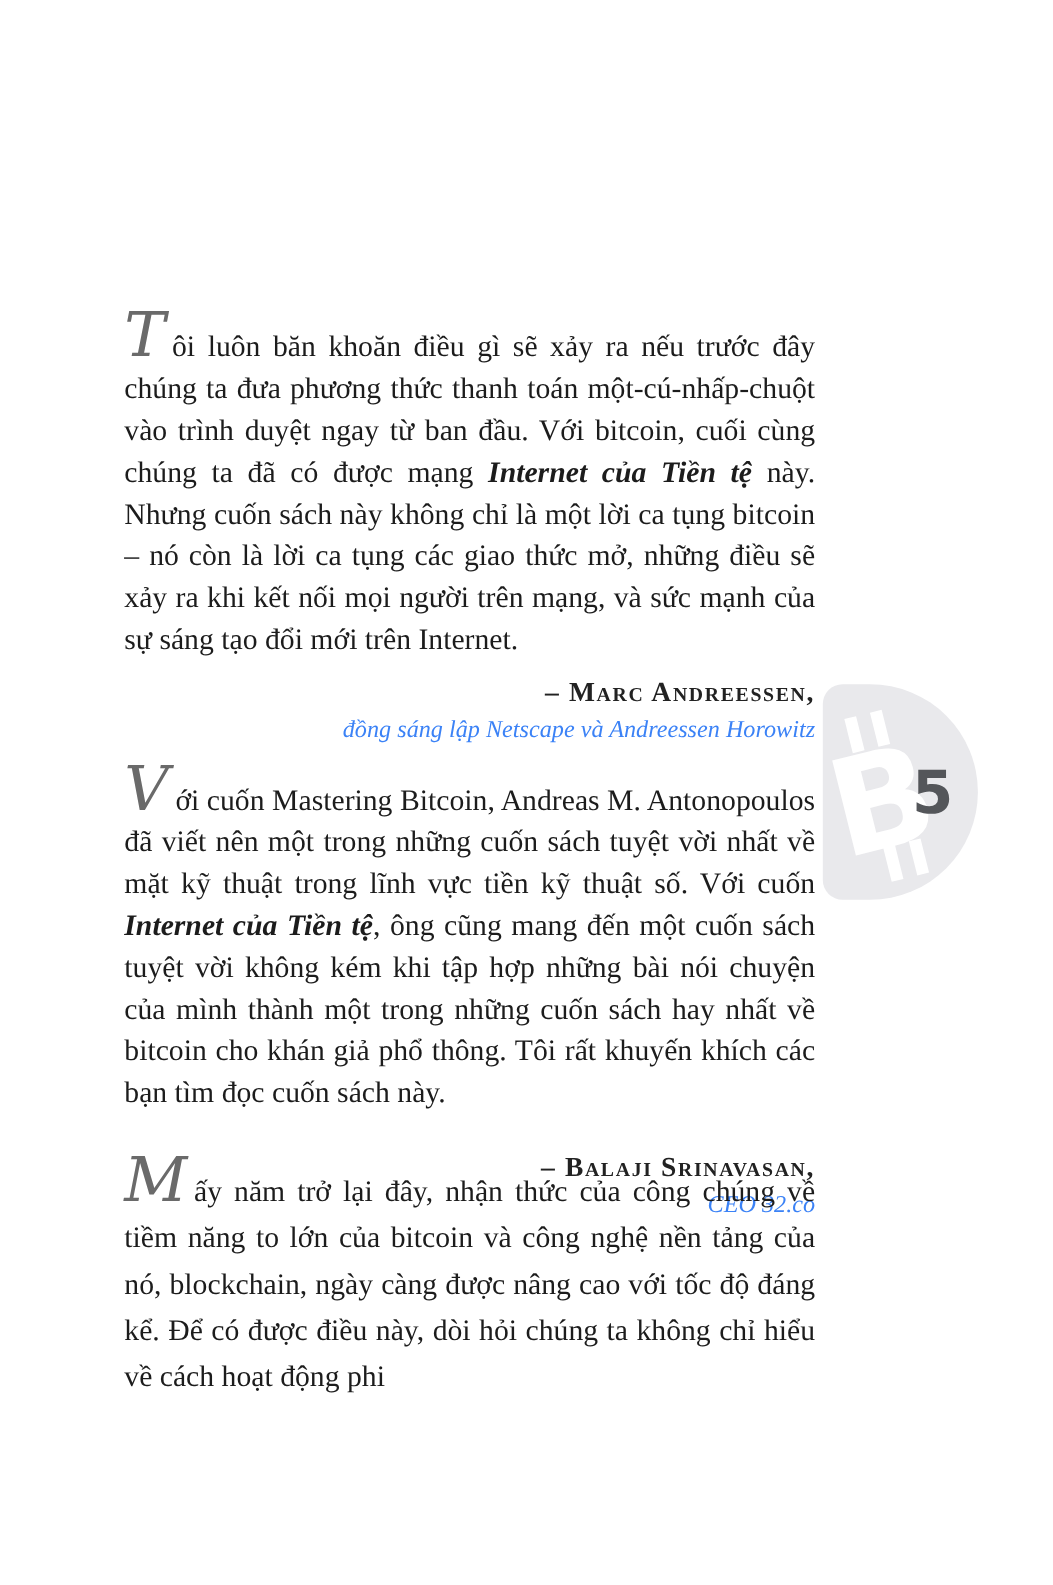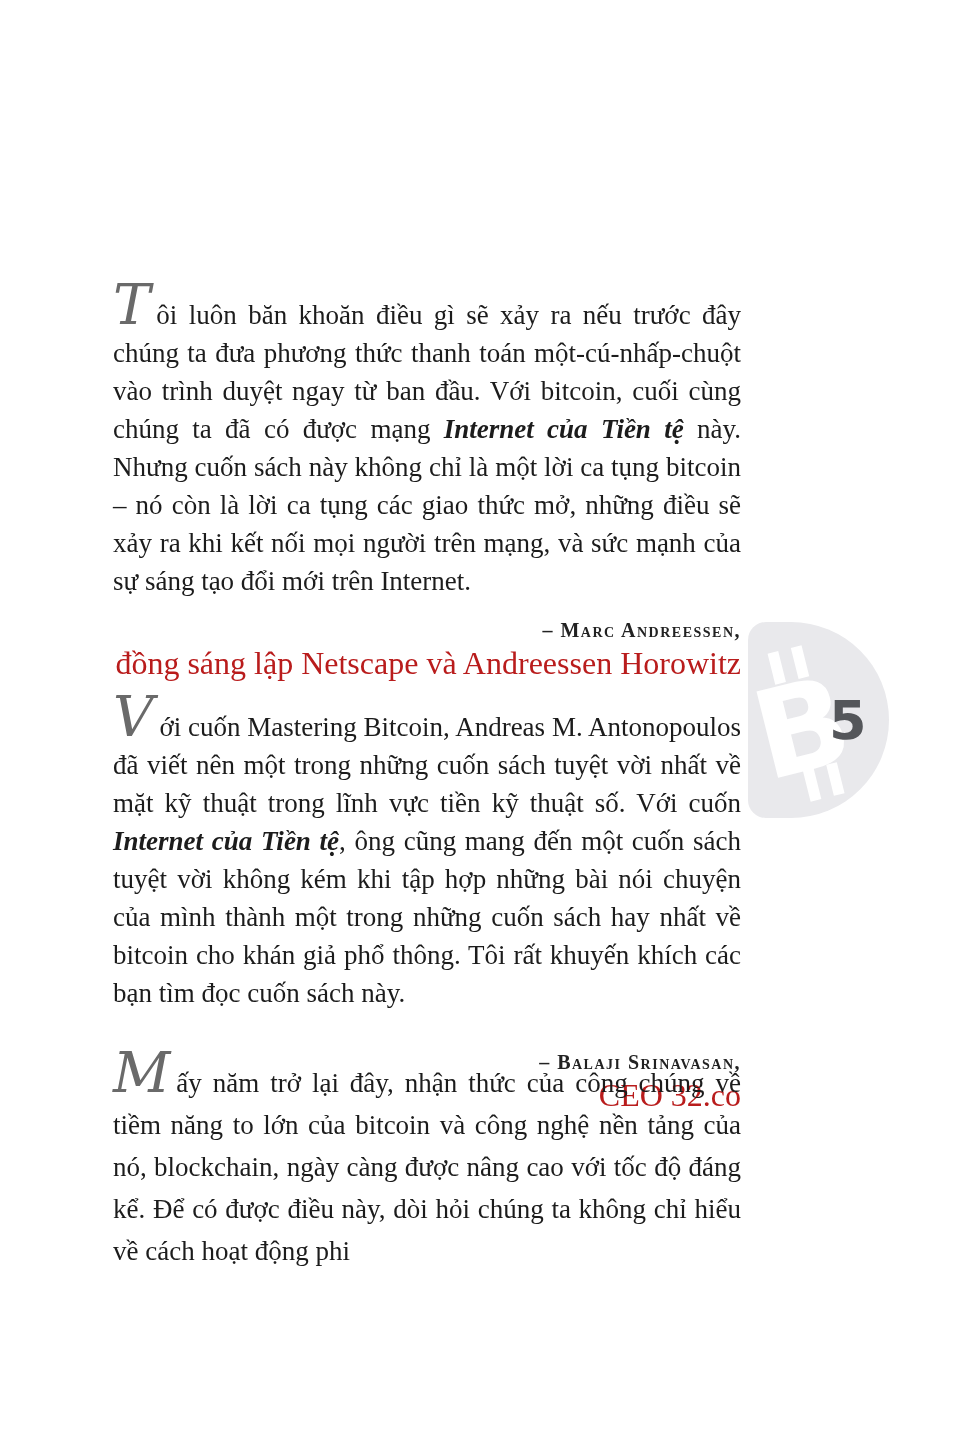--- a/index.html
+++ b/index.html
@@ -42,31 +42,32 @@
     color: #6a6a6a;
     margin-right: 6px;
   }
   .attr {
     position: absolute;
     left: 113px;
     width: 628px;
     text-align: right;
   }
   .attr-name {
-    font-size: 20px;
+    font-size: 25px;
     font-weight: bold;
     font-variant: small-caps;
     letter-spacing: 1.5px;
     line-height: 32px;
     color: #222222;
   }
   .attr-role {
-    font-size: 32px;
+    font-size: 22px;
+    font-style: italic;
     line-height: 34px;
-    color: #b91c1c;
+    color: #3b82f6;
   }
   .watermark {
     position: absolute;
     left: 748px;
     top: 622px;
     width: 141px;
     height: 196px;
   }
   .wm-shape {
     position: absolute;

